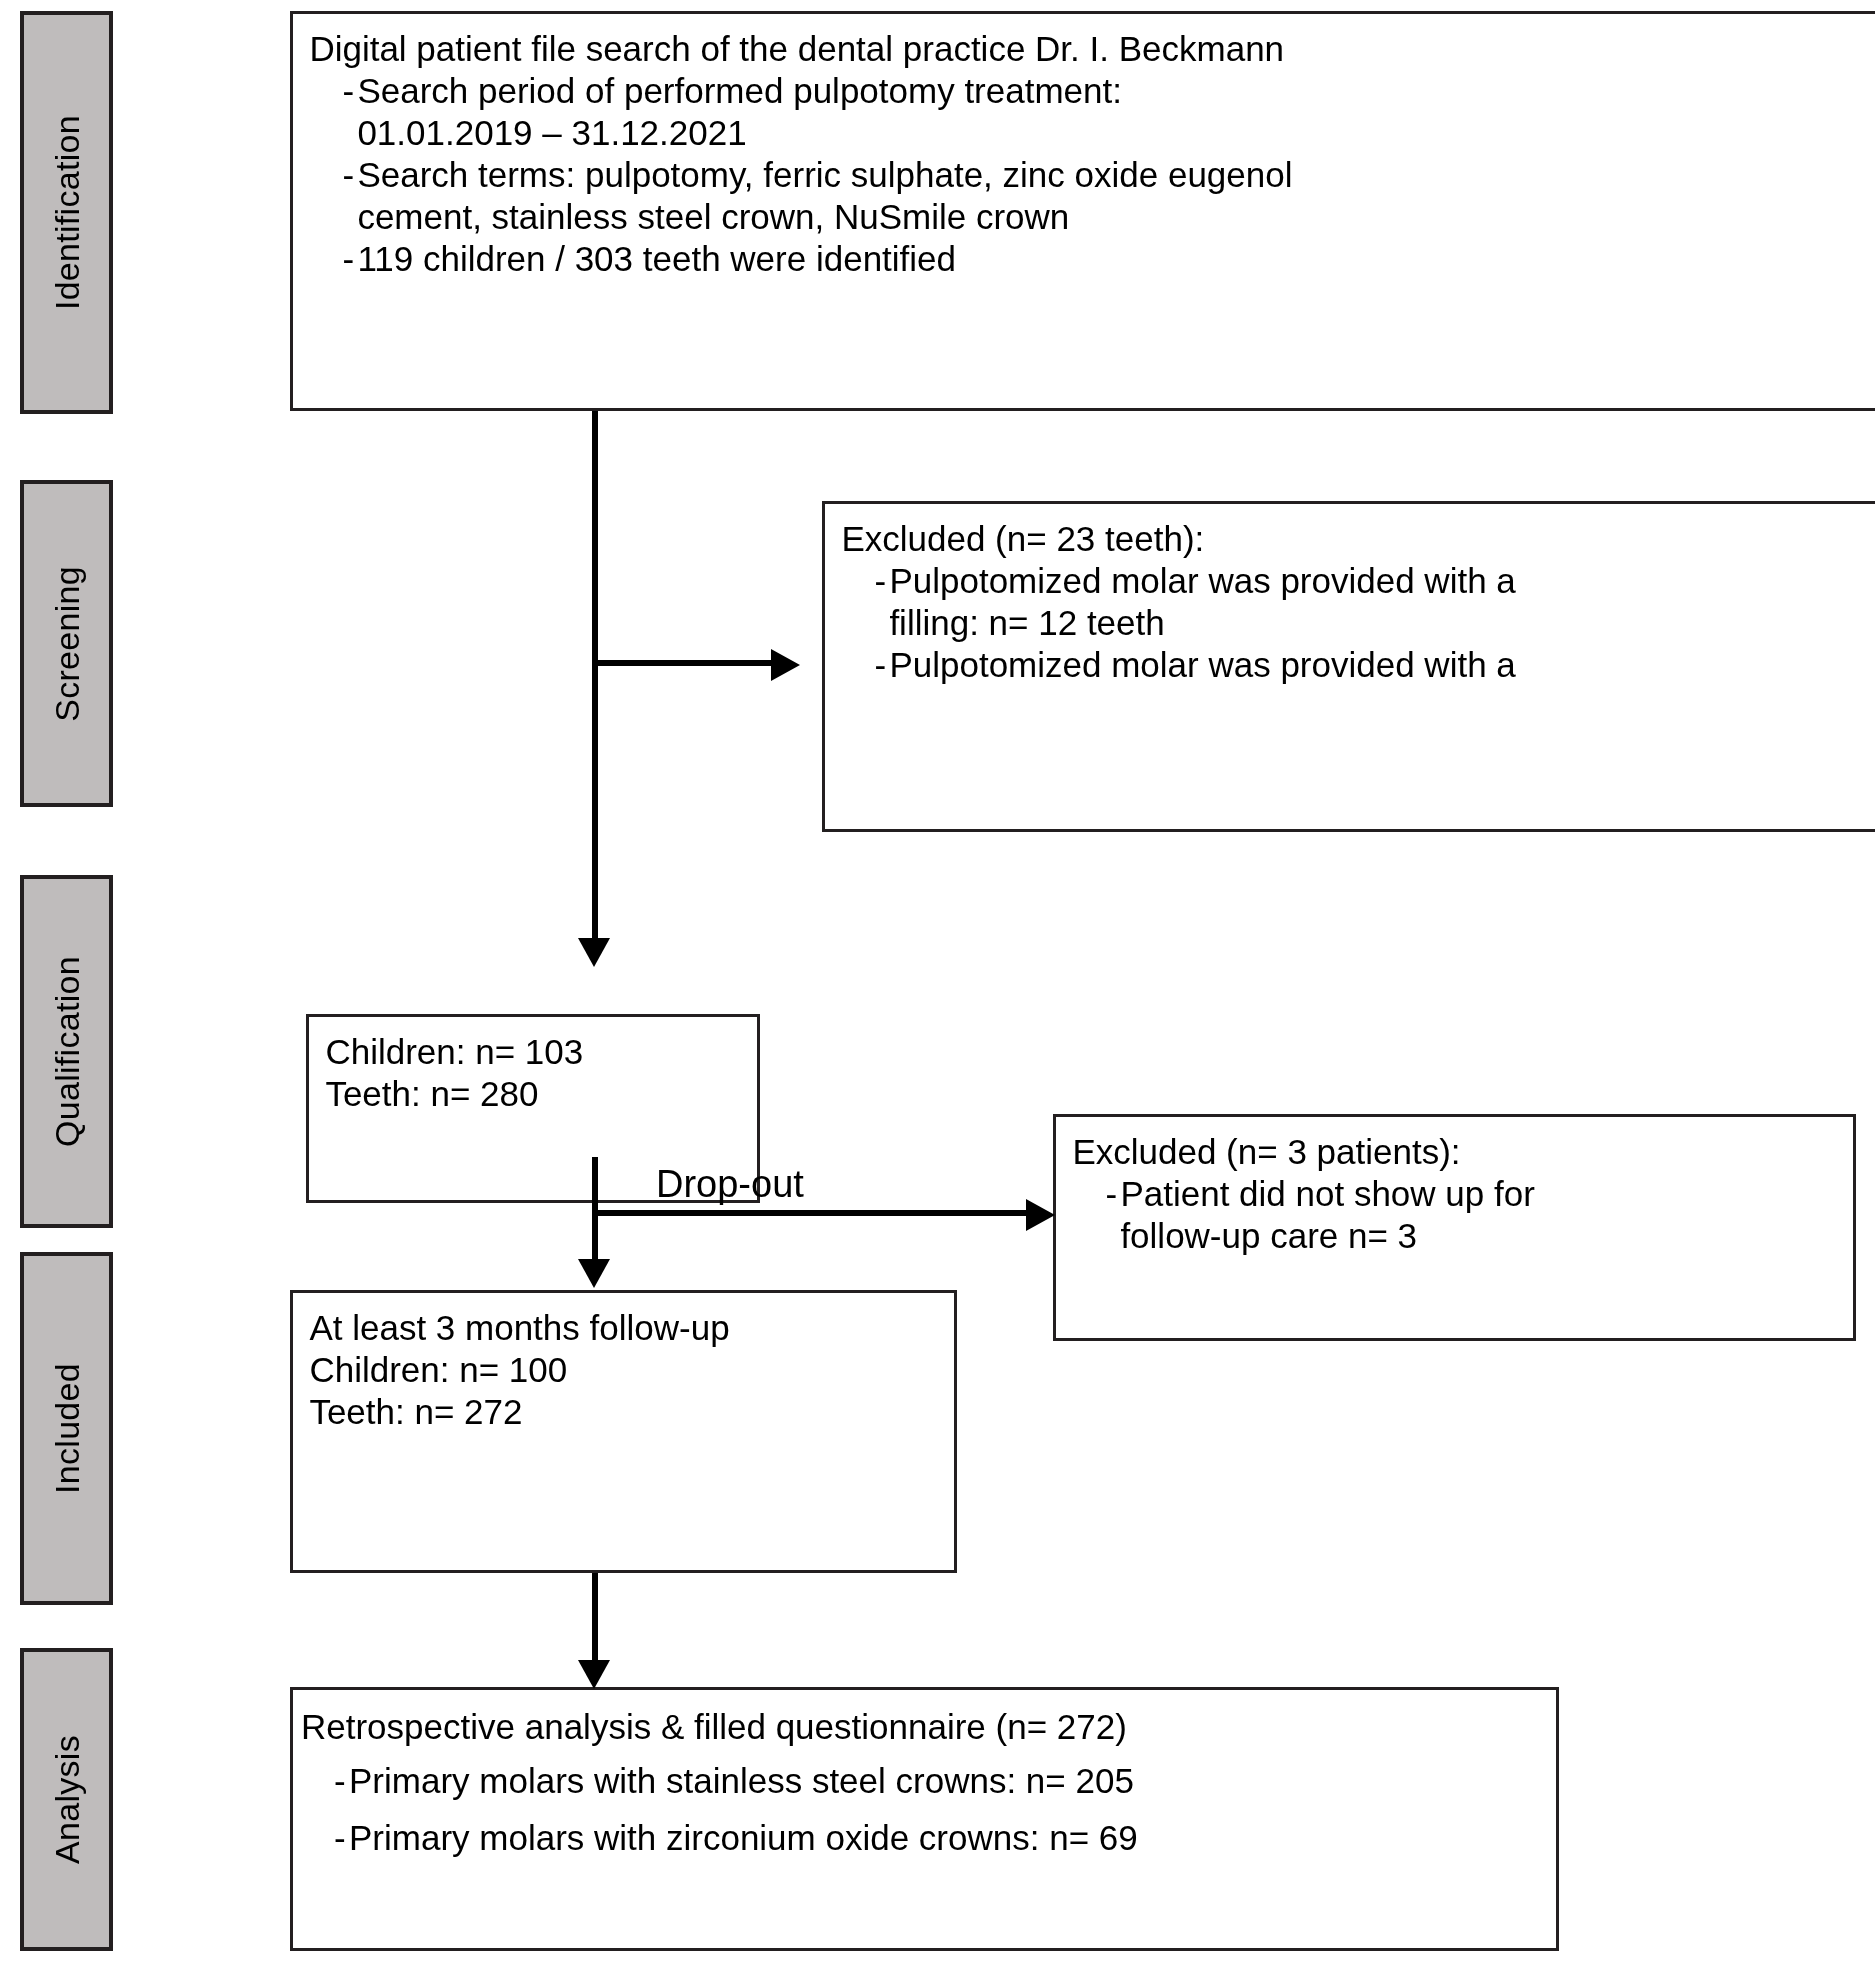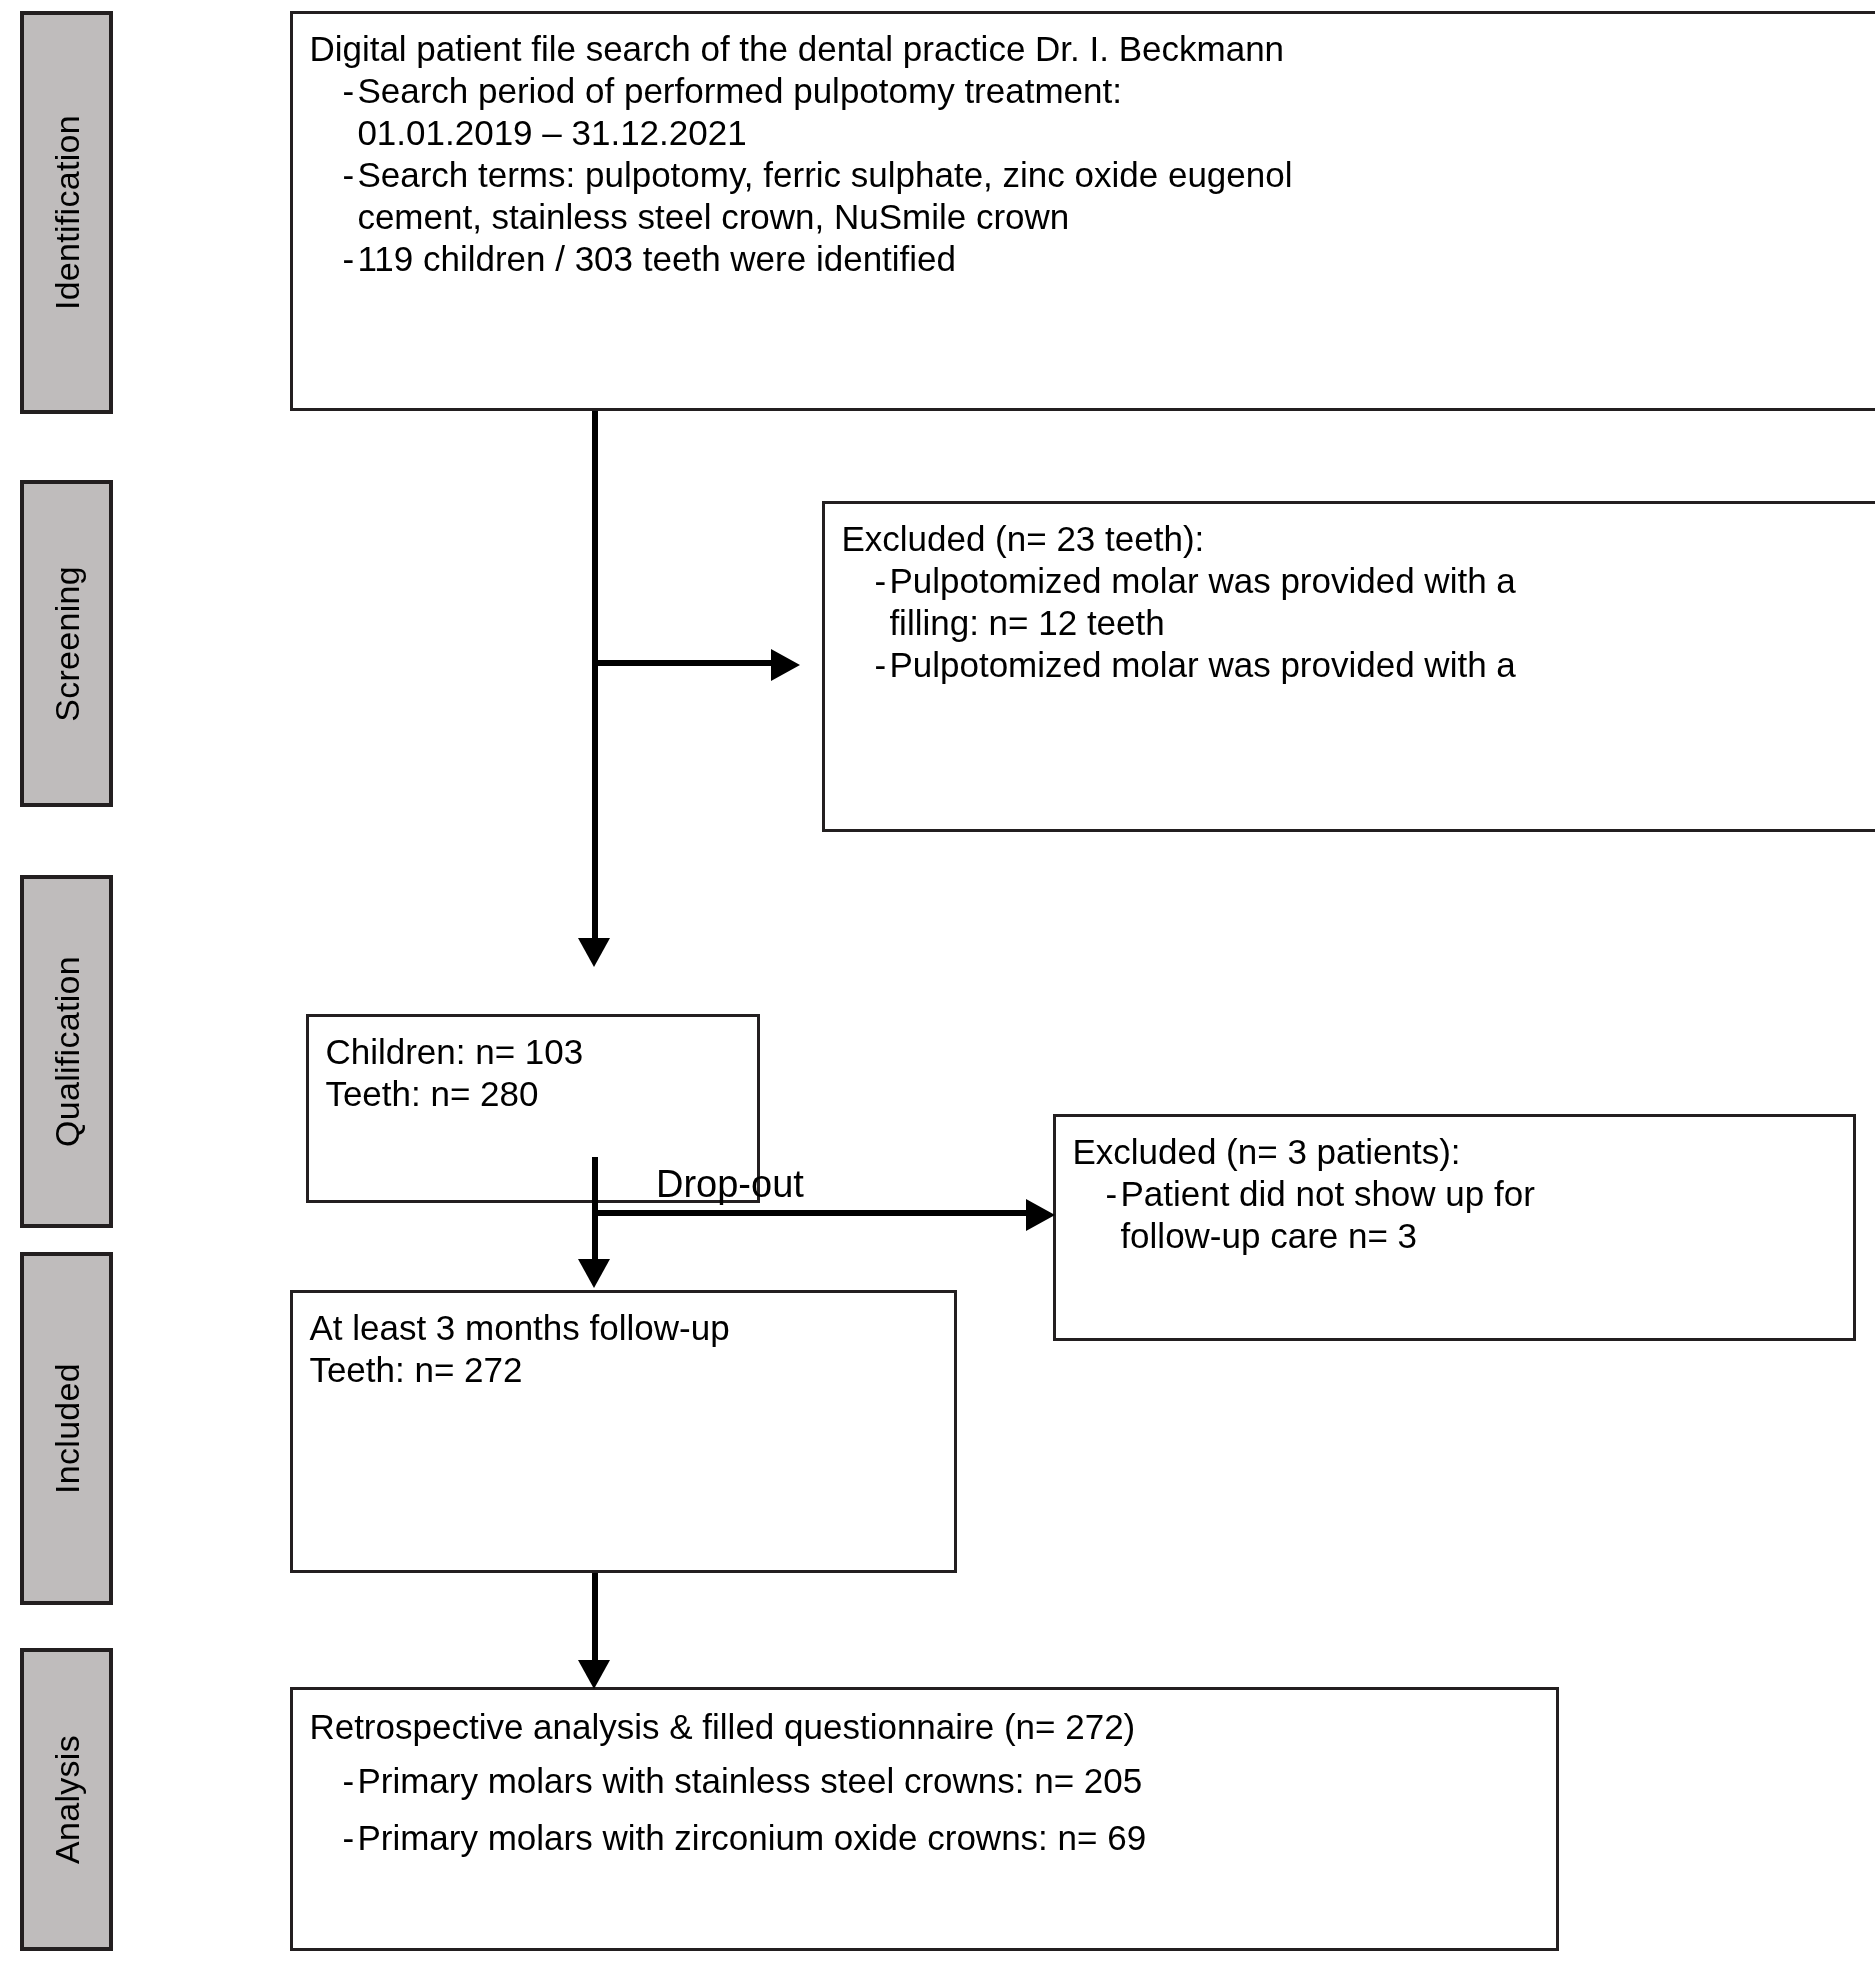--- a/index.html
+++ b/index.html
@@ -195,26 +195,27 @@
       <div class="bullet">
         <span class="dash"></span>
         <span class="btext">follow-up care  n= 3</span>
       </div>
     </div>
   </div>
 
   <div class="flow-box" style="left:290px; top:1290px; width:667px; height:283px;">
     <div class="box-inner">
       <div class="line">At least 3 months follow-up</div>
+      <div class="line">Children: n= 100</div>
       <div class="line">Teeth: n= 272</div>
     </div>
   </div>
 
   <div class="flow-box" style="left:290px; top:1687px; width:1269px; height:264px;">
-    <div class="box-inner" style="padding-top:16.4px;">
+    <div class="box-inner" style="padding-top:16.4px;padding-left:8px;">
       <div class="line">Retrospective analysis &amp; filled questionnaire (n= 272)</div>
 
       <div class="bullet" style="margin-top:11.3px;">
         <span class="dash">-</span>
         <span class="btext">Primary molars with stainless steel crowns: n= 205</span>
       </div>
       <div class="bullet" style="margin-top:15px;">
         <span class="dash">-</span>
         <span class="btext">Primary molars with zirconium oxide crowns: n= 69</span>
       </div>

